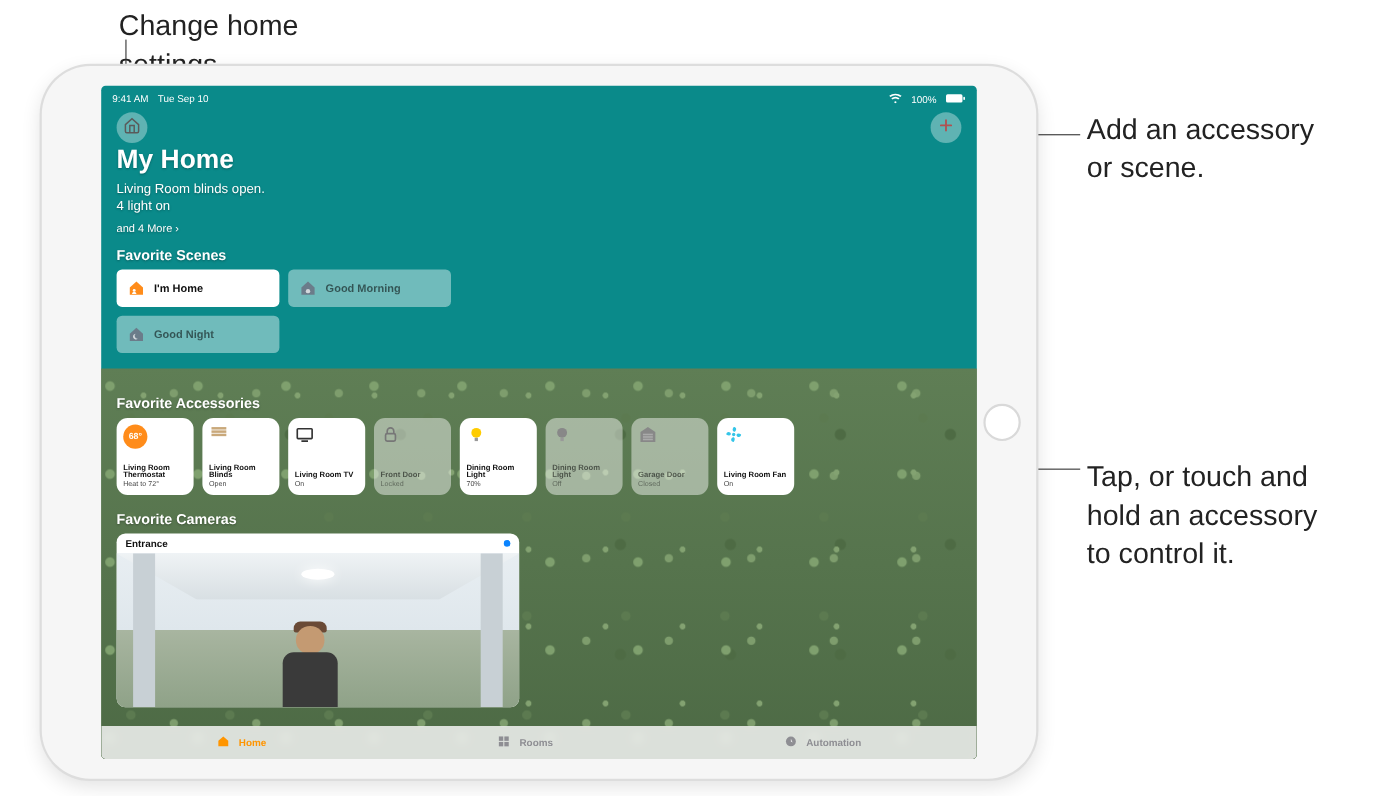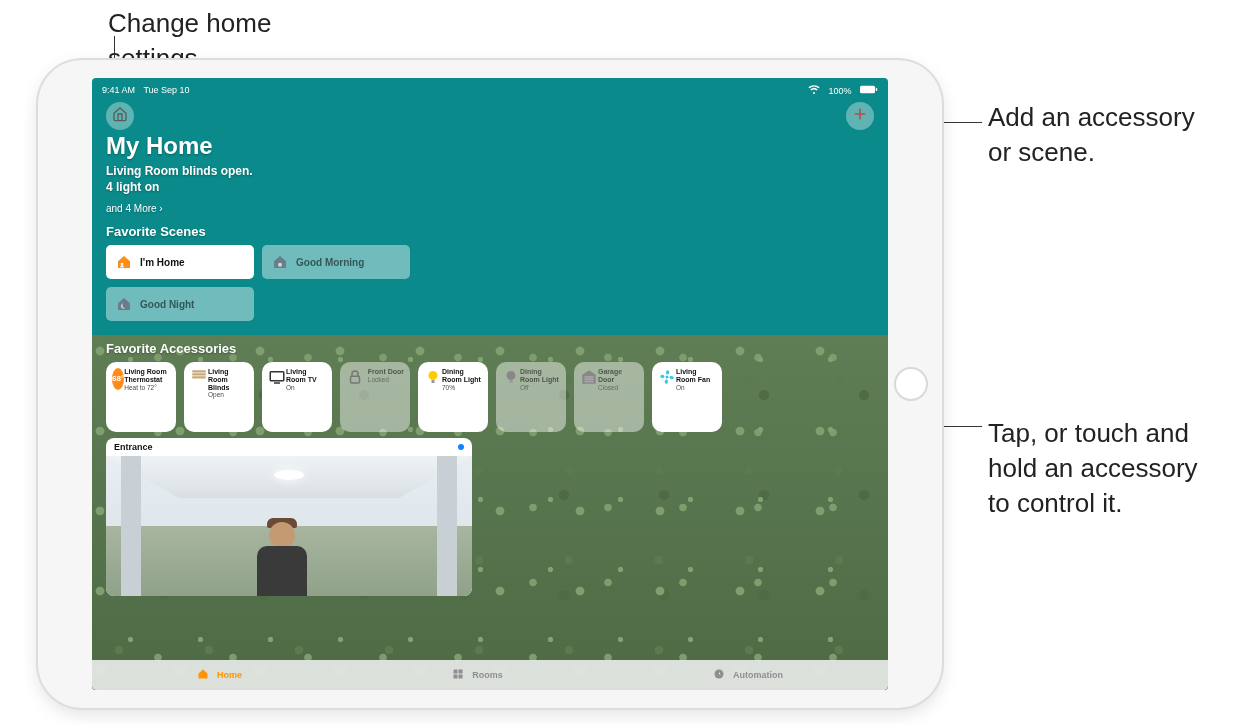--- a/index.html
+++ b/index.html
@@ -91,41 +91,41 @@
   .circle-btn.left { left: 14px; }
   .circle-btn.right { right: 14px; }
   .circle-btn svg { width: 16px; height: 16px; }
   
   .content {
     position: absolute; top: 54px; left: 14px; right: 14px; bottom: 30px;
     color: #fff;
     z-index: 4;
   }
   .title { font-size: 24px; font-weight: 700; margin-bottom: 4px; text-shadow: 0 1px 2px rgba(0,0,0,.3);}
-  .status-line { font-size: 12px; font-weight: 700; line-height: 1.3; text-shadow: 0 1px 2px rgba(0,0,0,.3);}
+  .status-line { font-size: 12px; font-weight: 400; line-height: 1.3; text-shadow: 0 1px 2px rgba(0,0,0,.3);}
   .more-link { font-size: 10px; margin-top: 8px; display: inline-block; text-shadow: 0 1px 2px rgba(0,0,0,.3);}
   .section-title { font-size: 13px; font-weight: 700; margin: 8px 0 6px; text-shadow: 0 1px 2px rgba(0,0,0,.3);}
   .scenes { display: flex; flex-wrap: wrap; gap: 8px; max-width: 320px;}
   .scene {
     width: 148px; height: 34px;
     border-radius: 5px;
     display: flex; align-items: center;
     padding: 0 10px;
     font-size: 10px; font-weight: 700;
     gap: 8px;
   }
   .scene.active { background: #fff; color: #111; }
   .scene.inactive { background: rgba(255,255,255,0.42); color: rgba(0,0,0,.55); }
   .scene .sicon { width: 16px; height: 16px; display:flex;align-items:center;justify-content:center;}
   .accessories { display: flex; gap: 8px; flex-wrap: nowrap; }
   .acc {
     width: 70px; height: 70px;
     border-radius: 10px;
     padding: 6px;
-    display: flex; flex-direction: row; justify-content: space-between;
+    display: flex; flex-direction: column; justify-content: space-between;
     font-size: 7px;
     line-height: 1.1;
   }
   .acc.on { background: #fff; color: #111; }
   .acc.off { background: rgba(255,255,255,0.45); color: rgba(0,0,0,.55); }
   .acc .aicon { width: 18px; height: 18px; }
   .acc .aname { font-weight: 700; }
   .acc .astate { font-weight: 400; opacity: .8; font-size: 6.5px;}
   .therm-badge {
     width: 22px; height: 22px; border-radius: 50%;
@@ -270,21 +270,21 @@
             <span class="sicon">
               <svg viewBox="0 0 24 24" width="16" height="16">
                 <path fill="#6b7c8a" d="M3 11l9-8 9 8v10H3z"></path>
                 <path fill="#fff" opacity=".7" d="M14 18a4 4 0 01-3-7 4 4 0 103 7z"></path>
               </svg>
             </span>
   <span>Good Night</span>
           </div>
         </div>
 
-      <div class="section-title" style="margin-top:20px">Favorite Accessories</div>
+      <div class="section-title" style="margin-top:38px">Favorite Accessories</div>
       <div class="accessories" id="accessories">
           <div class="acc on">
             <div class="therm-badge">68°</div>
     <div>
       <div class="aname">Living Room Thermostat</div>
       <div class="astate">Heat to 72°</div>
     </div>
           </div>
           <div class="acc on">
             <span class="aicon"><svg viewBox="0 0 24 24" width="18" height="18">
@@ -354,20 +354,21 @@
                 <circle cx="12" cy="12" r="2"></circle>
                 <path d="M12 3c3 0 4 3 2 5s-5-1-2-5zM21 12c0 3-3 4-5 2s1-5 5-2zM12 21c-3 0-4-3-2-5s5 1 2 5zM3 12c0-3 3-4 5-2s-1 5-5 2z"></path>
               </svg></span>
     <div>
       <div class="aname">Living Room Fan</div>
       <div class="astate">On</div>
     </div>
           </div>
         </div>
 
+      <div class="section-title" style="margin-top:14px">Favorite Cameras</div>
       <div class="cameras" id="cameras">
           <div class="camera">
     <div class="cam-head">
       <span>Entrance</span>
       <span class="cam-dot"></span>
     </div>
     <div class="cam-img">
       <div class="porch-ceiling"></div>
       <div class="porch-light"></div>
       <div class="porch-pillar l"></div>

